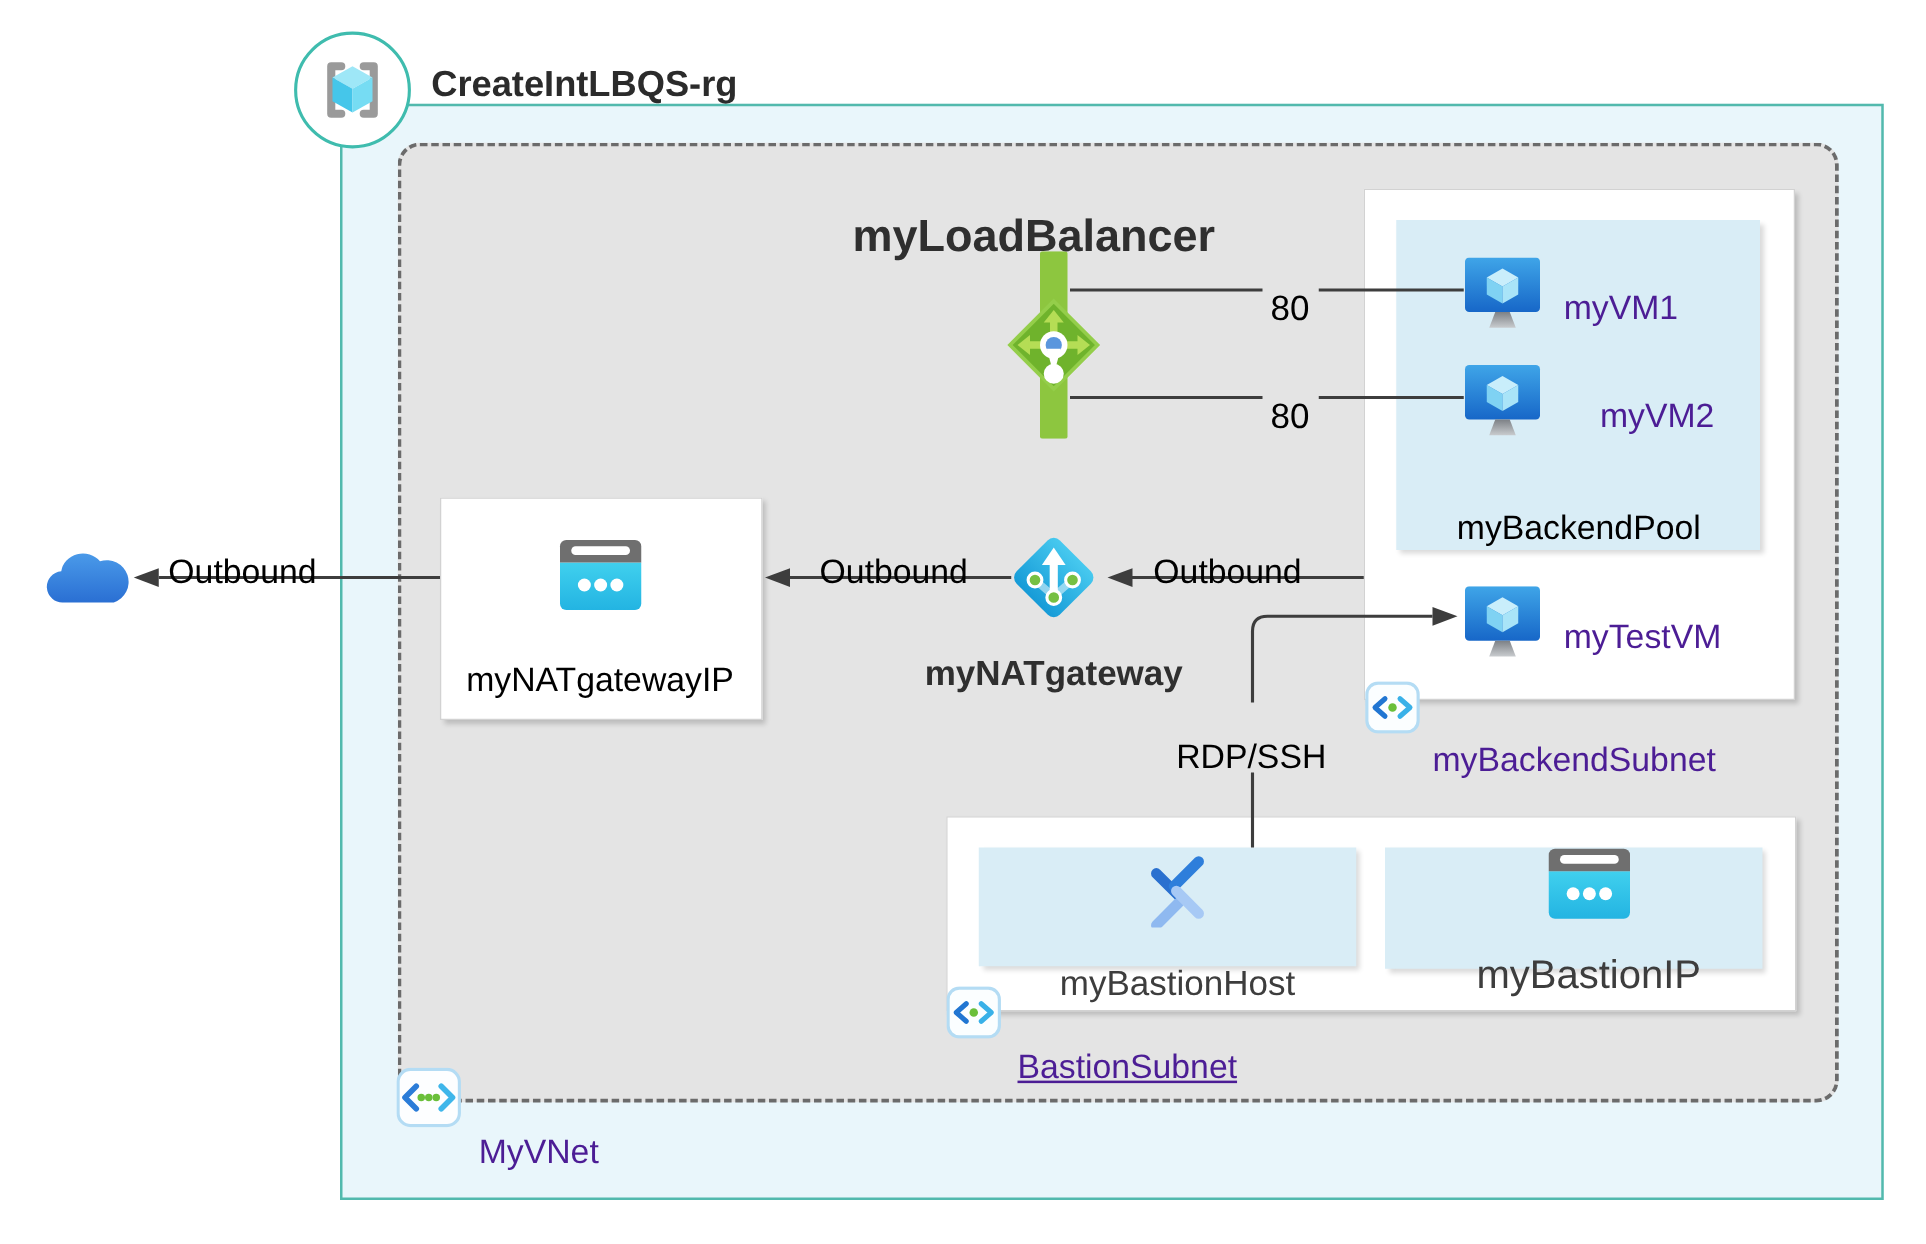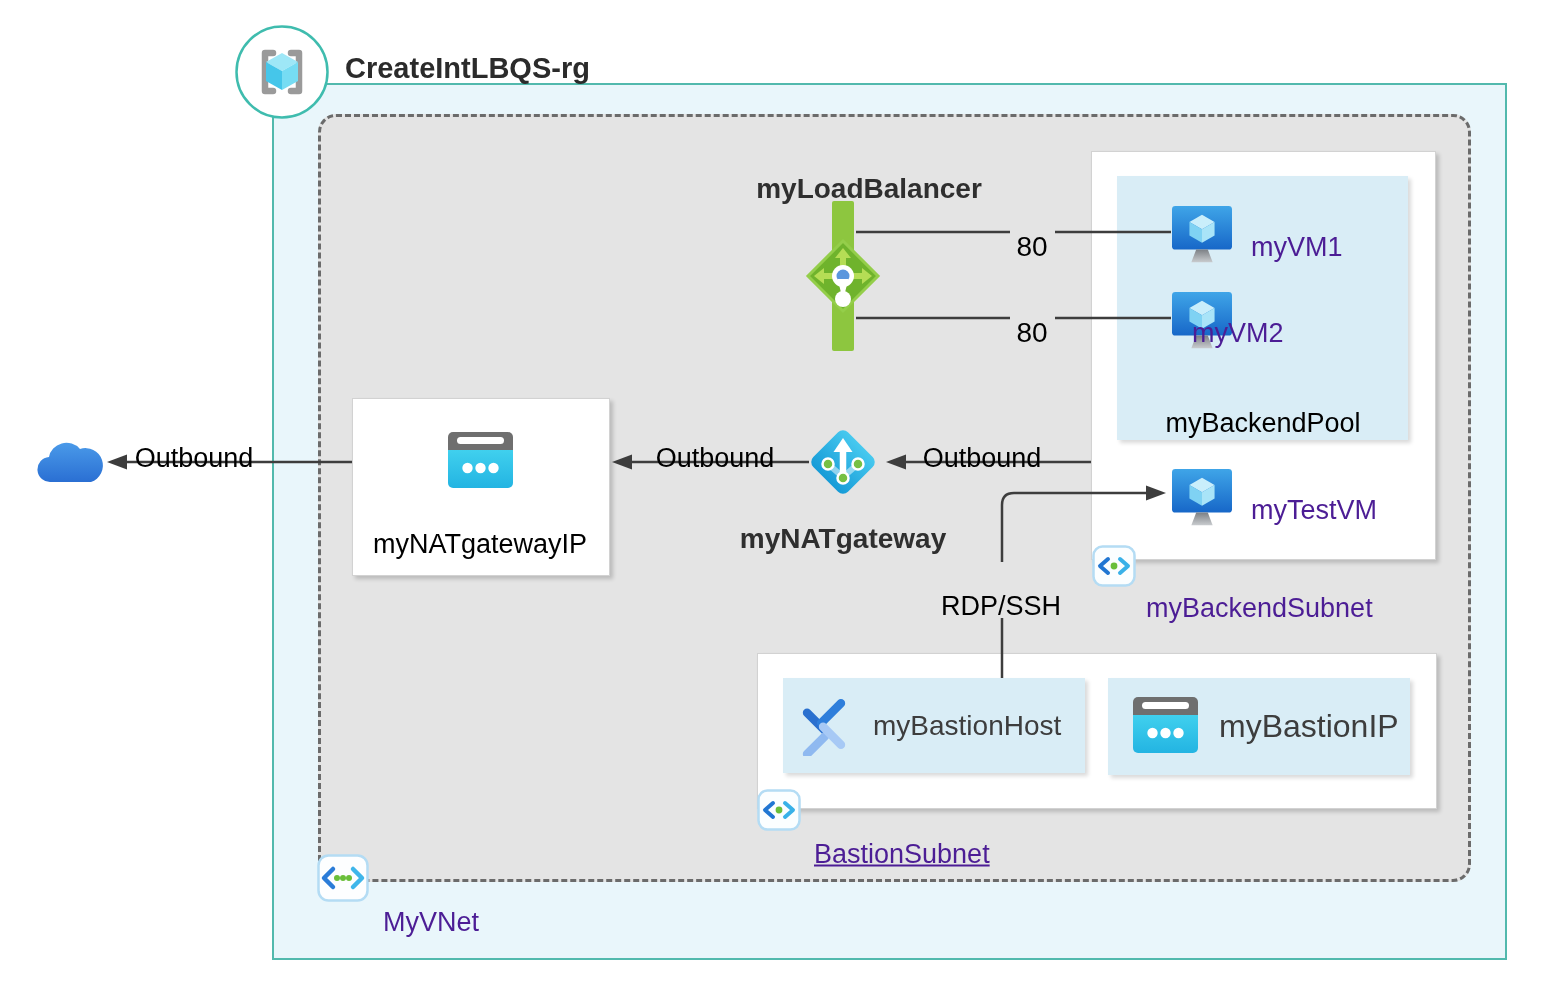--- a/index.html
+++ b/index.html
@@ -22,21 +22,21 @@
   
   .rg-circle{left:234px;top:24px;width:96px;height:96px;}
   
   .lbl{position:absolute;transform:translate(-50%,-50%);font-size:27px;white-space:nowrap;color:#000000;}
   .lbl-left{position:absolute;transform:translateY(-50%);font-size:27px;white-space:nowrap;color:#4c1d95;}
   .bold{font-weight:bold;color:#2f2f2f;}
   .rg-title{left:345px;top:36px;font-size:29px;font-weight:bold;color:#2b2b2b;position:absolute;}
   
   .connectors{left:0;top:0;width:1541px;height:995px;pointer-events:none;z-index:30;}
   .icon{z-index:20;}
-  .box{z-index:10;}
+  .box{z-index:10;flex-direction:column;}
   .text{z-index:40;margin-top:16px;}
 </style>
 </head>
 <body>
 
 <div class="canvas">
 
   <div class="abs rg-box box"></div>
 
   <div class="abs vnet-box box"></div>
@@ -236,26 +236,26 @@
     <g fill="#3d3d3d">
       <polygon points="886,462 906,454.5 906,469.5"></polygon>
       <polygon points="612,462 632,454.5 632,469.5"></polygon>
       <polygon points="107,462 127,454.5 127,469.5"></polygon>
       <polygon points="1166,493 1146,485.5 1146,500.5"></polygon>
     </g>
   </svg>
 
   <div class="rg-title text">CreateIntLBQS-rg</div>
 
-  <div class="lbl bold text" style="left:869px;top:173px;font-size:28px;">myLoadBalancer</div>
+  <div class="lbl bold text" style="left:827px;top:173px;font-size:36px;">myLoadBalancer</div>
   <div class="lbl text" style="left:1032px;top:231px;font-size:28px;">80</div>
   <div class="lbl text" style="left:1032px;top:317px;font-size:28px;">80</div>
 
   <div class="lbl-left text" style="left:1251px;top:231px;">myVM1</div>
-  <div class="lbl-left text" style="left:1192px;top:317px;">myVM2</div>
+  <div class="lbl-left text" style="left:1280px;top:317px;">myVM2</div>
   <div class="lbl text" style="left:1263px;top:407px;">myBackendPool</div>
   <div class="lbl-left text" style="left:1251px;top:494px;">myTestVM</div>
   <div class="lbl-left text" style="left:1146px;top:592px;">myBackendSubnet</div>
 
   <div class="lbl text" style="left:194px;top:442px;">Outbound</div>
   <div class="lbl text" style="left:715px;top:442px;">Outbound</div>
   <div class="lbl text" style="left:982px;top:442px;">Outbound</div>
 
   <div class="lbl bold text" style="left:843px;top:523px;font-size:28px;">myNATgateway</div>
   <div class="lbl text" style="left:480px;top:528px;">myNATgatewayIP</div>

